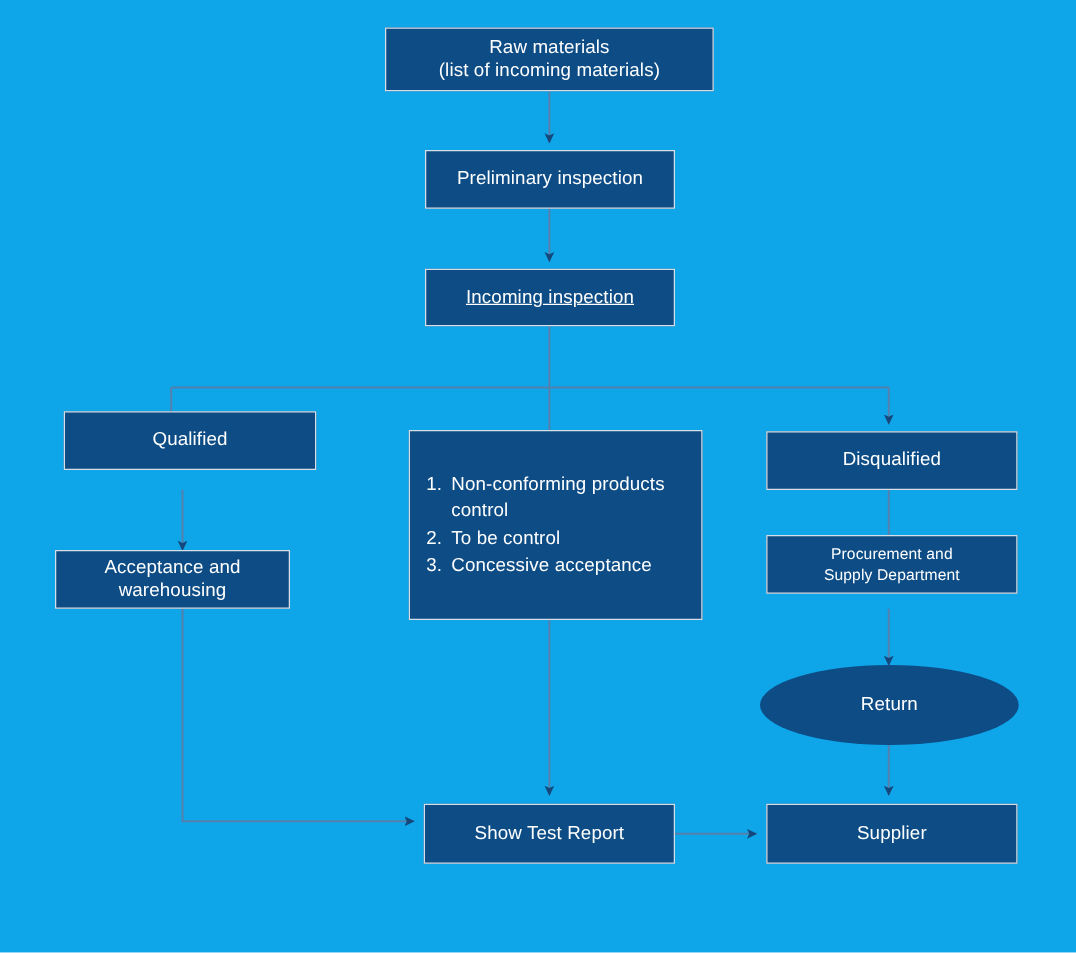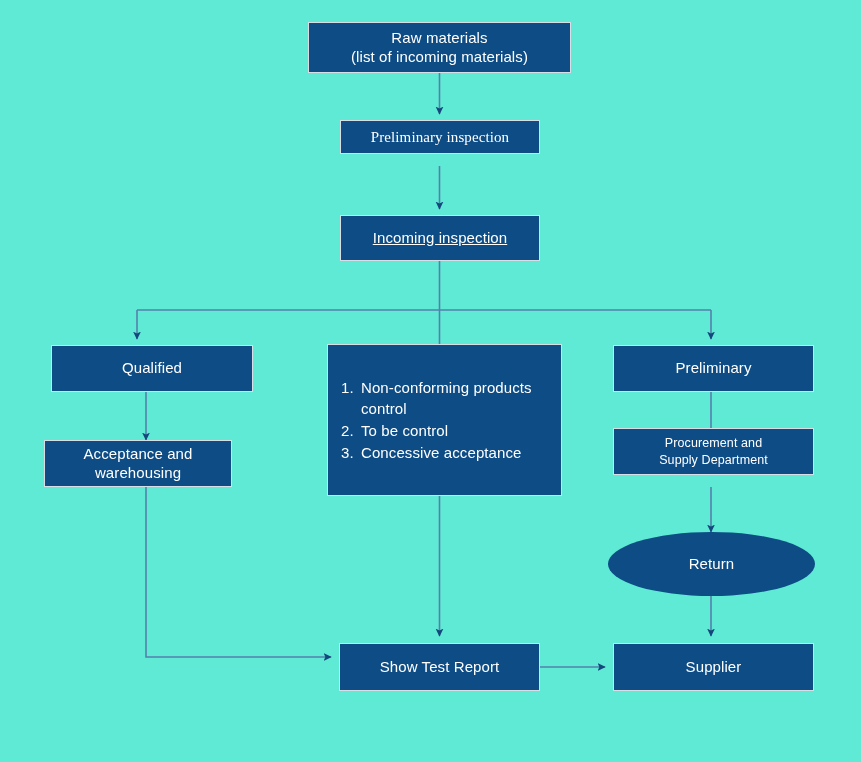--- a/index.html
+++ b/index.html
@@ -9,21 +9,21 @@
     background: #ffffff;
   }
   body {
     font-family: "Liberation Sans", sans-serif;
     -webkit-font-smoothing: antialiased;
   }
   #canvas {
     position: relative;
     width: 861px;
     height: 762px;
-    background: #5eead4;
+    background: #0ea5e9;
     overflow: hidden;
   }
   .edges {
     position: absolute;
     left: 0;
     top: 0;
     width: 861px;
     height: 762px;
     pointer-events: none;
   }
@@ -113,46 +113,46 @@
 
       <path d="M540,667 L605,667" marker-end="url(#arrow)"></path>
     </g>
   </svg>
 
   <div class="node" style="left:308px; top:22px; width:263px; height:51px;">
     <span class="label">Raw materials
 (list of incoming materials)</span>
   </div>
 
-  <div class="node" style="left:340px; top:120px; width:200px; height:34px;font-family:Liberation Serif, serif;">
+  <div class="node" style="left:340px; top:120px; width:200px; height:47px;">
     <span class="label">Preliminary inspection</span>
   </div>
 
   <div class="node" style="left:340px; top:215px; width:200px; height:46px;text-decoration:underline;">
     <span class="label">Incoming inspection</span>
   </div>
 
-  <div class="node" style="left:51px; top:345px; width:202px; height:47px;">
+  <div class="node" style="left:51px; top:329px; width:202px; height:47px;">
     <span class="label">Qualified</span>
   </div>
 
   <div class="node" style="left:44px; top:440px; width:188px; height:47px;">
     <span class="label">Acceptance and warehousing</span>
   </div>
 
   <div class="node list" style="left:327px; top:344px; width:235px; height:152px;">
     <ol>
       <li>Non-conforming products control</li>
       <li>To be control</li>
       <li>Concessive acceptance</li>
     </ol>
   </div>
 
   <div class="node" style="left:613px; top:345px; width:201px; height:47px;">
-    <span class="label">Preliminary</span>
+    <span class="label">Disqualified</span>
   </div>
 
   <div class="node small" style="left:613px; top:428px; width:201px; height:47px;">
     <span class="label">Procurement and
 Supply Department</span>
   </div>
 
   <div class="node ellipse" style="left:608px; top:532px; width:207px; height:64px;">
     <span class="label">Return</span>
   </div>

